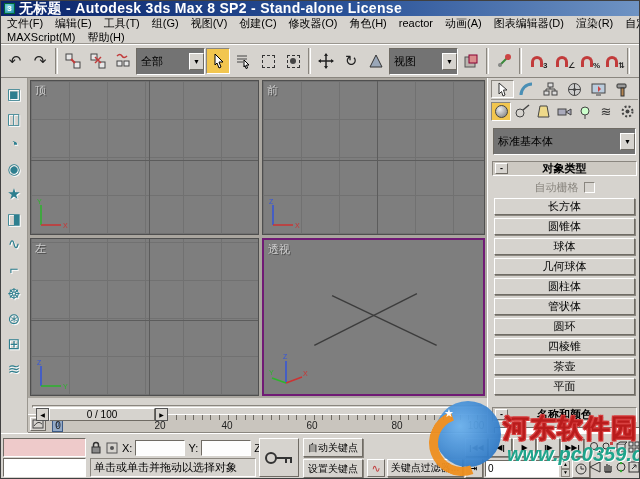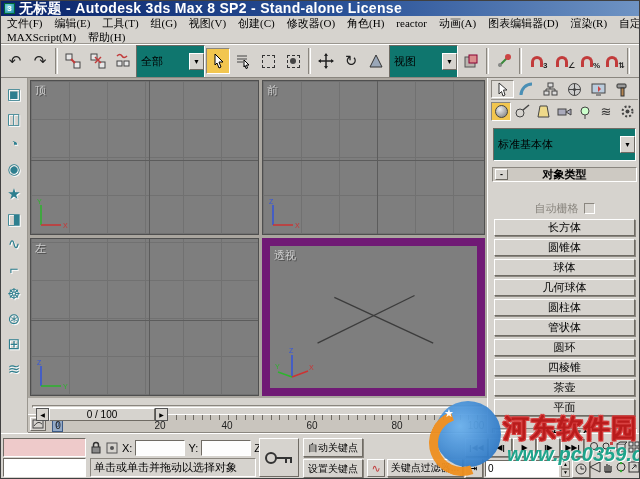--- a/index.html
+++ b/index.html
@@ -10,33 +10,33 @@
   
   .titlebar{position:absolute;left:0;top:0;width:640px;height:15px;
     background:linear-gradient(90deg,#0a246a 0%,#2a5298 55%,#6f94c4 100%);
     display:flex;align-items:center;padding:0 3px;gap:4px;}
   .app-icon{width:11px;height:11px;background:radial-gradient(circle at 35% 35%,#8fe0e8,#1287a0);
     border:1px solid #063;color:#fff;font-size:8px;line-height:9px;text-align:center;font-weight:bold;}
   .title-text{color:#fff;font-weight:bold;font-size:14px;white-space:nowrap;letter-spacing:.3px;}
   
   .menubar{position:absolute;left:0;top:15px;width:640px;height:28px;background:#d6d3ce;
     border-bottom:1px solid #9a968f;}
-  .menurow{display:flex;height:14px;align-items:flex-end;font-family:Liberation Serif, serif;}
+  .menurow{display:flex;height:14px;align-items:flex-end;}
   .menu-item{padding:0 6px;height:14px;line-height:14px;white-space:nowrap;cursor:default;}
   
   .toolbar{position:absolute;left:0;top:43px;width:640px;height:34px;background:#d6d3ce;
     border-top:1px solid #fff;border-bottom:1px solid #8a867f;display:flex;align-items:center;
     padding:0 2px;gap:1px;overflow:hidden;}
   .tbtn{width:24px;height:26px;display:flex;align-items:center;justify-content:center;
     background:#d6d3ce;flex:0 0 auto;font-size:15px;color:#222;}
   .tbtn.small{width:20px;}
   .tbtn.active{background:#f2c64f;border:1px solid;border-color:#8a867f #fff #fff #8a867f;}
   .sep{width:3px;height:26px;border-left:1px solid #8a867f;border-right:1px solid #fff;margin:0 2px;flex:0 0 auto;}
-  .dropdown{display:flex;height:33px;border:1px solid;border-color:#6f6b64 #fff #fff #6f6b64;
-    background:#0f766e;align-items:center;flex:0 0 auto;}
+  .dropdown{display:flex;height:27px;border:1px solid;border-color:#6f6b64 #fff #fff #6f6b64;
+    background:#737373;align-items:center;flex:0 0 auto;}
   .dropdown .dtext{padding:0 4px;min-width:52px;font-size:11px;}
   .dropdown .darrow{width:15px;height:17px;background:#d6d3ce;border:1px solid;
     border-color:#fff #6f6b64 #6f6b64 #fff;font-size:7px;display:flex;align-items:center;justify-content:center;}
   .magnet{position:relative;width:12px;height:11px;border:3px solid #c23b3b;border-bottom:none;
     border-radius:7px 7px 0 0;}
   .magnet i{position:absolute;font-style:normal;font-size:8px;font-weight:bold;color:#222;top:2px;left:9px;}
   .dashbox{width:13px;height:13px;border:1px dashed #333;}
   .dashbox.dot{display:flex;align-items:center;justify-content:center;}
   .dashbox.dot b{width:6px;height:6px;border-radius:50%;background:#444;}
   
@@ -48,42 +48,42 @@
   .viewports{position:absolute;left:27px;top:77px;width:459px;height:320px;background:#aaa69f;
     display:grid;grid-template-columns:229px 1fr;grid-template-rows:155px 1fr;gap:3px;padding:2px;}
   .vp{position:relative;background-color:#7e7e7e;border:1px solid #4f4f4f;overflow:hidden;
     background-image:
       linear-gradient(#5c5c5c,#5c5c5c),linear-gradient(#5c5c5c,#5c5c5c),
       repeating-linear-gradient(90deg,#717171 0 1px,transparent 1px 38px),
       repeating-linear-gradient(0deg,#717171 0 1px,transparent 1px 38px);
     background-size:100% 1px,1px 100%,100% 100%,100% 100%;
     background-position:0 52%,52% 0,0 0,0 0;
     background-repeat:no-repeat,no-repeat,repeat,repeat;}
-  .vp.persp{border:8px solid #701a75;background-image:none;}
+  .vp.persp{border:2px solid #701a75;background-image:none;}
   .vp-label{position:absolute;left:4px;top:2px;color:#cfcfcf;font-size:11px;text-shadow:1px 1px 0 #4a4a4a;}
   .tripod{position:absolute;left:4px;bottom:3px;}
   .persp-lines{position:absolute;left:0;top:0;width:100%;height:100%;}
   
   .cpanel{position:absolute;left:486px;top:77px;width:154px;height:355px;background:#d6d3ce;
     border-left:1px solid #fff;padding:2px 3px;}
   .cp-tabs{display:flex;gap:1px;height:20px;align-items:center;border-bottom:1px solid #9a968f;padding-bottom:1px;}
   .cp-tab{width:23px;height:18px;display:flex;align-items:center;justify-content:center;}
   .cp-tab.active{border:1px solid;border-color:#8a867f #fff #fff #8a867f;background:#dedbd6;}
   .cp-cats{display:flex;gap:1px;height:21px;align-items:center;margin-top:1px;}
   .cp-cat{width:20px;height:19px;display:flex;align-items:center;justify-content:center;font-size:13px;color:#333;}
   .cp-cat.active{background:#f2c64f;border:1px solid;border-color:#8a867f #fff #fff #8a867f;}
   .sphere{width:13px;height:13px;border-radius:50%;background:radial-gradient(circle at 35% 30%,#eee,#777);border:1px solid #444;}
   .cp-drop{margin:6px 2px 4px 2px;}
   .rollout{margin:6px 1px 0 1px;}
   .roll-head{height:15px;border:1px solid;border-color:#8a867f #fff #fff #8a867f;background:#cdc9c2;
     display:flex;align-items:center;position:relative;}
   .roll-minus{width:13px;height:11px;margin-left:2px;border:1px solid;border-color:#fff #6f6b64 #6f6b64 #fff;
     background:#d6d3ce;font-size:9px;line-height:9px;text-align:center;font-weight:bold;}
   .roll-title{position:absolute;left:0;right:0;text-align:center;font-weight:bold;font-size:11px;}
-  .autogrid{display:flex;align-items:center;justify-content:center;gap:5px;height:17px;color:#8a867f;margin-top:18px;}
+  .autogrid{display:flex;align-items:center;justify-content:center;gap:5px;height:17px;color:#8a867f;margin-top:3px;}
   .checkbox{width:11px;height:11px;border:1px solid;border-color:#8a867f #fff #fff #8a867f;background:#d6d3ce;}
   .obj-grid{display:grid;grid-template-columns:1fr;gap:3px 3px;padding:2px 2px 6px 2px;}
   .obj-btn{height:17px;background:#d6d3ce;border:1px solid;border-color:#fff #6f6b64 #6f6b64 #fff;
     box-shadow:1px 1px 0 #8a867f;font-size:11px;display:flex;align-items:center;justify-content:center;white-space:nowrap;}
   .namecolor{display:flex;gap:4px;align-items:center;padding:5px 2px;}
   .name-input{flex:1;height:17px;border:1px solid;border-color:#6f6b64 #fff #fff #6f6b64;background:#fff;font-size:11px;padding:0 2px;font-family:inherit;}
   
   .trackrow{position:absolute;left:27px;top:397px;width:459px;height:32px;background:#d6d3ce;display:flex;align-items:center;}
   .track-groove{position:absolute;left:4px;right:4px;top:7px;height:3px;border:1px solid;border-color:#8a867f #fff #fff #8a867f;}
   .track-arrow{width:13px;height:13px;border:1px solid #555;background:#d6d3ce;font-size:6px;

